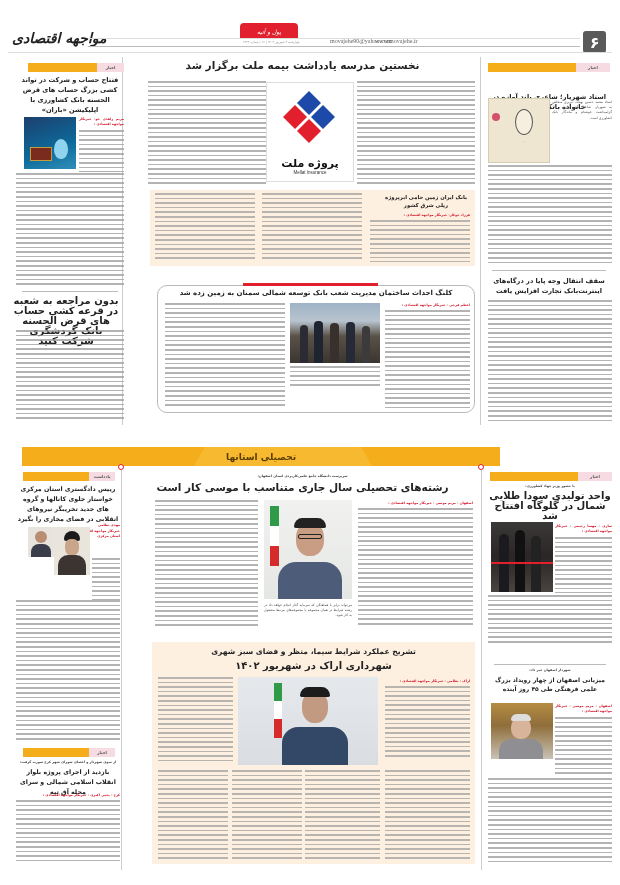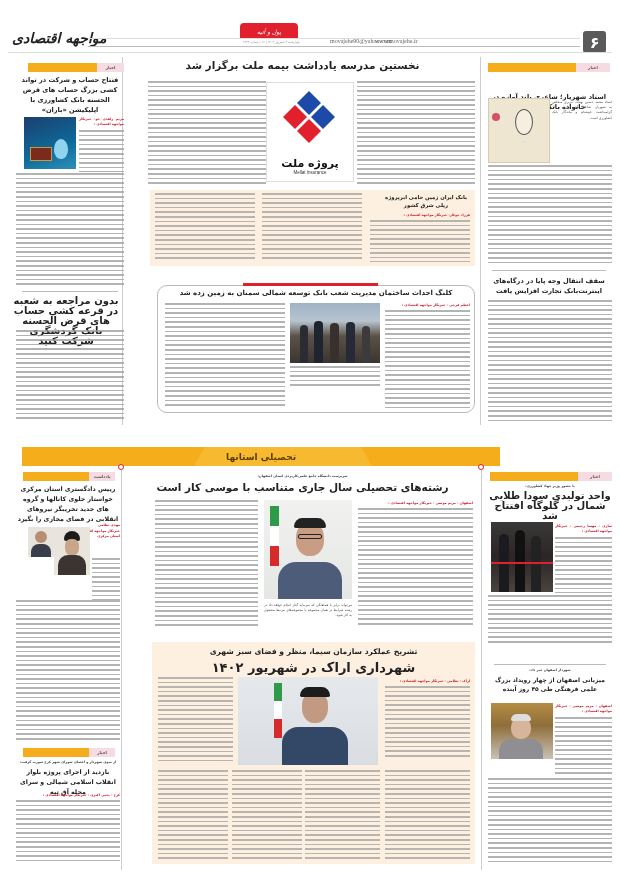--- a/index.html
+++ b/index.html
@@ -148,22 +148,22 @@
   <div style="position:absolute;left:6px;top:6px;width:9px;height:60px;background:linear-gradient(180deg,#2f9a48 0,#2f9a48 33%,#fff 33%,#fff 66%,#d62b2b 66%)"></div>
   <div style="position:absolute;left:32px;top:22px;width:28px;height:34px;background:#c89d84;border-radius:45%"></div>
   <div style="position:absolute;left:30px;top:18px;width:32px;height:10px;background:#222;border-radius:10px 10px 2px 2px"></div>
   <div style="position:absolute;left:34px;top:34px;width:24px;height:5px;border:1px solid #222;border-radius:2px"></div>
   <div style="position:absolute;left:14px;top:62px;width:64px;height:37px;background:#4c5c79;border-radius:18px 18px 0 0"></div>
 </div>
 <div class="abs txt" style="left:264px;top:603px;width:88px">می‌تواند برابر با هماهنگی که سرمایه گذار انجام خواهد داد در رشته شرایط در همان مجموعه با مجموعه‌های مرتبط مشغول به کار شود.</div>
 <div class="abs fill" style="left:155px;top:500px;width:103px;height:128px"></div>
 
 <div class="abs tanbox" style="left:152px;top:642px;width:323px;height:222px"></div>
-<div class="abs h1" style="left:152px;top:647px;width:323px;font-size:7.6px">تشریح عملکرد سازمان سیما، منظر و فضای سبز شهری</div>
-<div class="abs h1" style="left:152px;top:660px;width:323px;font-size:13px">شهرداری اراک در شهریور ۱۴۰۲</div>
+<div class="abs h1" style="left:152px;top:647px;width:323px;font-size:7.6px">تشریح عملکرد شرایط سیما، منظر و فضای سبز شهری</div>
+<div class="abs h1" style="left:152px;top:660px;width:323px;font-size:10px">شهرداری اراک در شهریور ۱۴۰۲</div>
 <div class="abs txt" style="left:385px;top:679px;width:85px"><span class="kicker">اراک - نظامی - خبرنگار مواجهه اقتصادی :</span></div>
 <div class="abs fill tan" style="left:385px;top:686px;width:85px;height:72px"></div>
 <div class="photo" style="left:238px;top:677px;width:140px;height:88px;background:linear-gradient(180deg,#e6e9ec,#d9dde2)">
   <div style="position:absolute;left:36px;top:6px;width:8px;height:55px;background:linear-gradient(180deg,#2f9a48 0,#2f9a48 33%,#fff 33%,#fff 66%,#d62b2b 66%)"></div>
   <div style="position:absolute;left:64px;top:14px;width:26px;height:32px;background:#c29a82;border-radius:45%"></div>
   <div style="position:absolute;left:62px;top:10px;width:30px;height:10px;background:#1c1c1c;border-radius:10px 10px 2px 2px"></div>
   <div style="position:absolute;left:44px;top:50px;width:66px;height:38px;background:#324866;border-radius:16px 16px 0 0"></div>
 </div>
 <div class="abs fill tan" style="left:158px;top:677px;width:75px;height:84px"></div>
 <div class="abs fill tan" style="left:385px;top:770px;width:85px;height:90px"></div>

